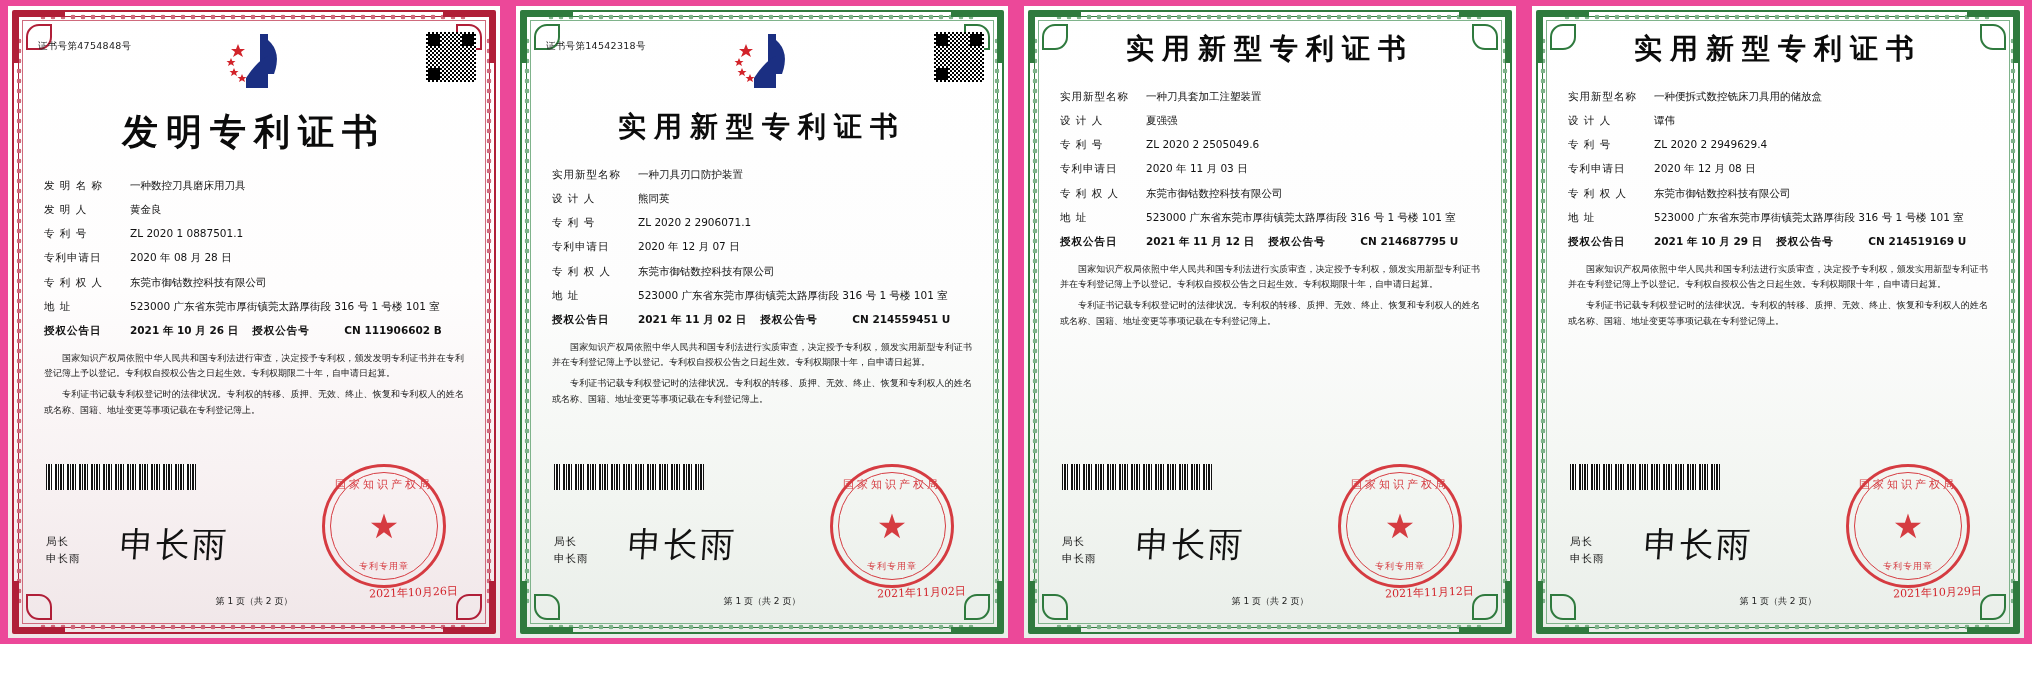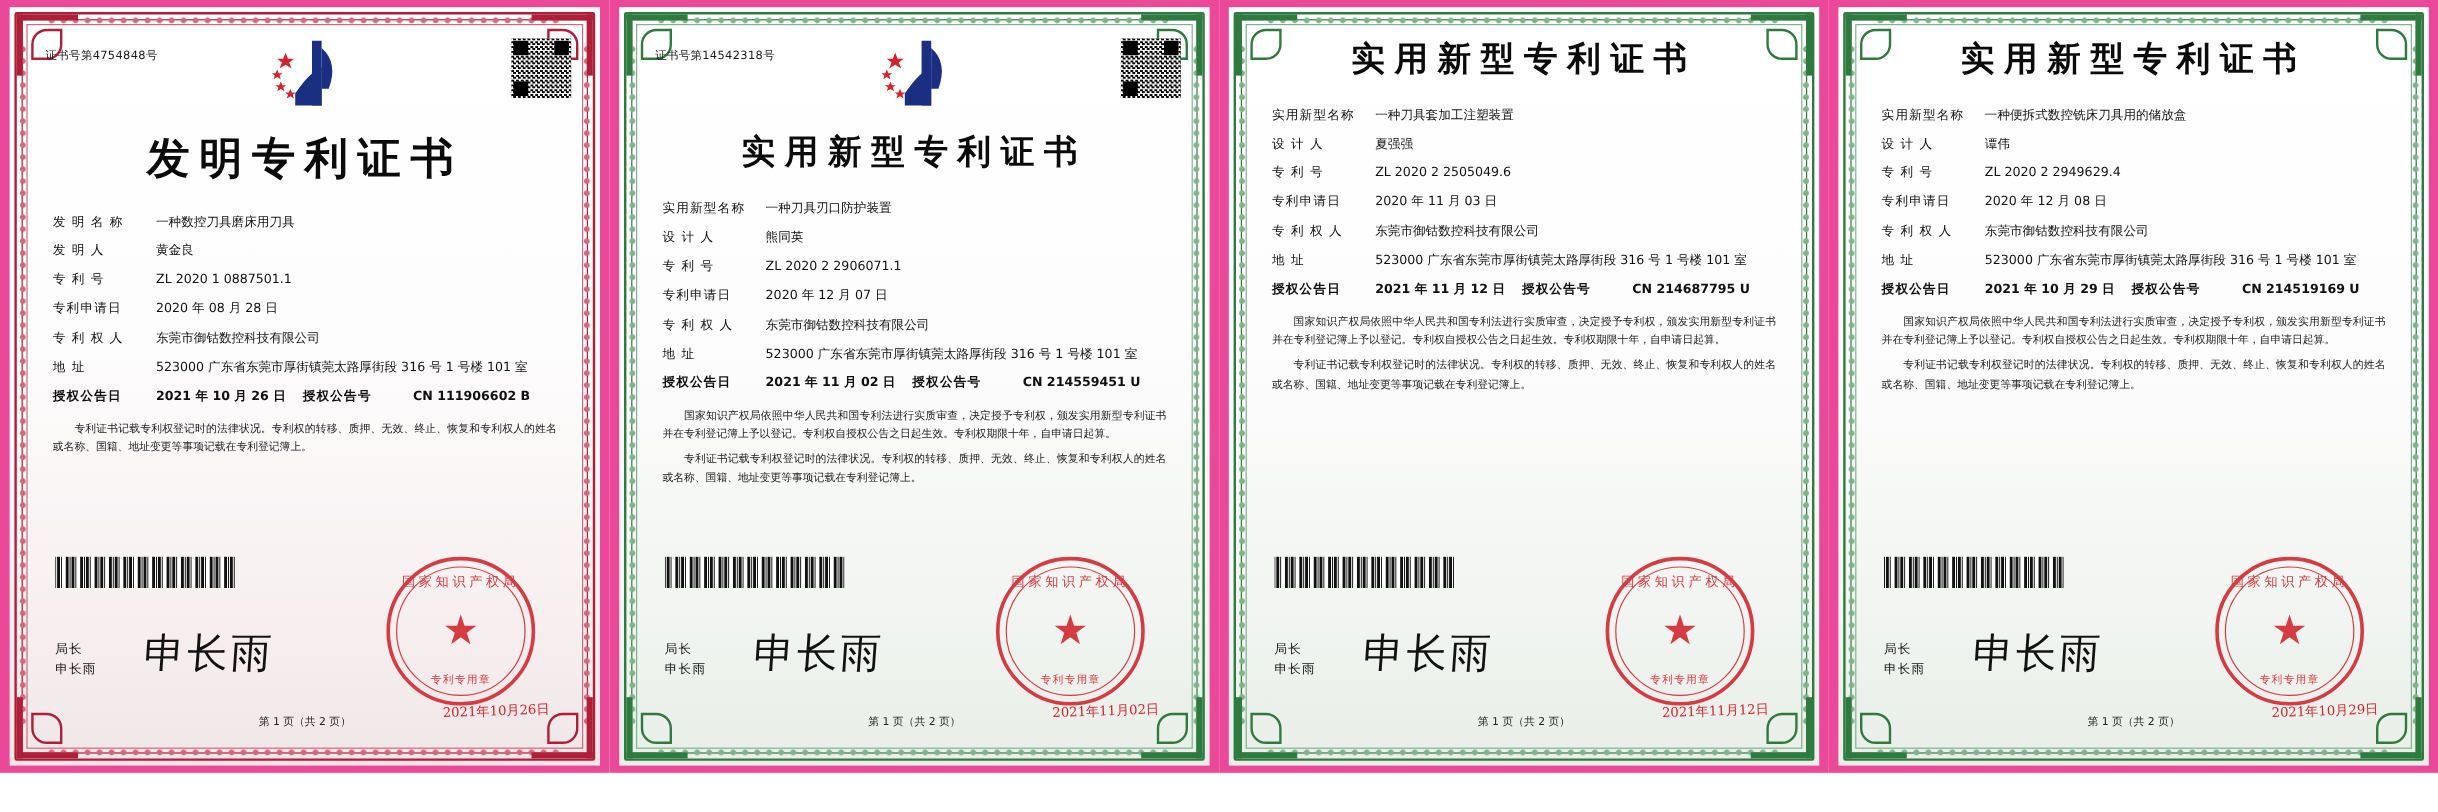--- a/index.html
+++ b/index.html
@@ -379,20 +379,21 @@
                 <span class="f-value">2021 年 10 月 26 日</span>
               </div>
             <div class="f-col right">
                 <span class="f-label">授权公告号</span>
                 <span class="f-value">CN 111906602 B</span>
               </div>
           </div>
         </div>
 
         <div class="body-text">
+          <p>国家知识产权局依照中华人民共和国专利法进行审查，决定授予专利权，颁发发明专利证书并在专利登记簿上予以登记。专利权自授权公告之日起生效。专利权期限二十年，自申请日起算。</p>
           <p>专利证书记载专利权登记时的法律状况。专利权的转移、质押、无效、终止、恢复和专利权人的姓名或名称、国籍、地址变更等事项记载在专利登记簿上。</p>
         </div>
 
         <div class="barcode"></div>
 
         <div class="footer">
           <div>局长</div>
           <div>申长雨</div>
         </div>
         <div class="signature">申长雨</div>

